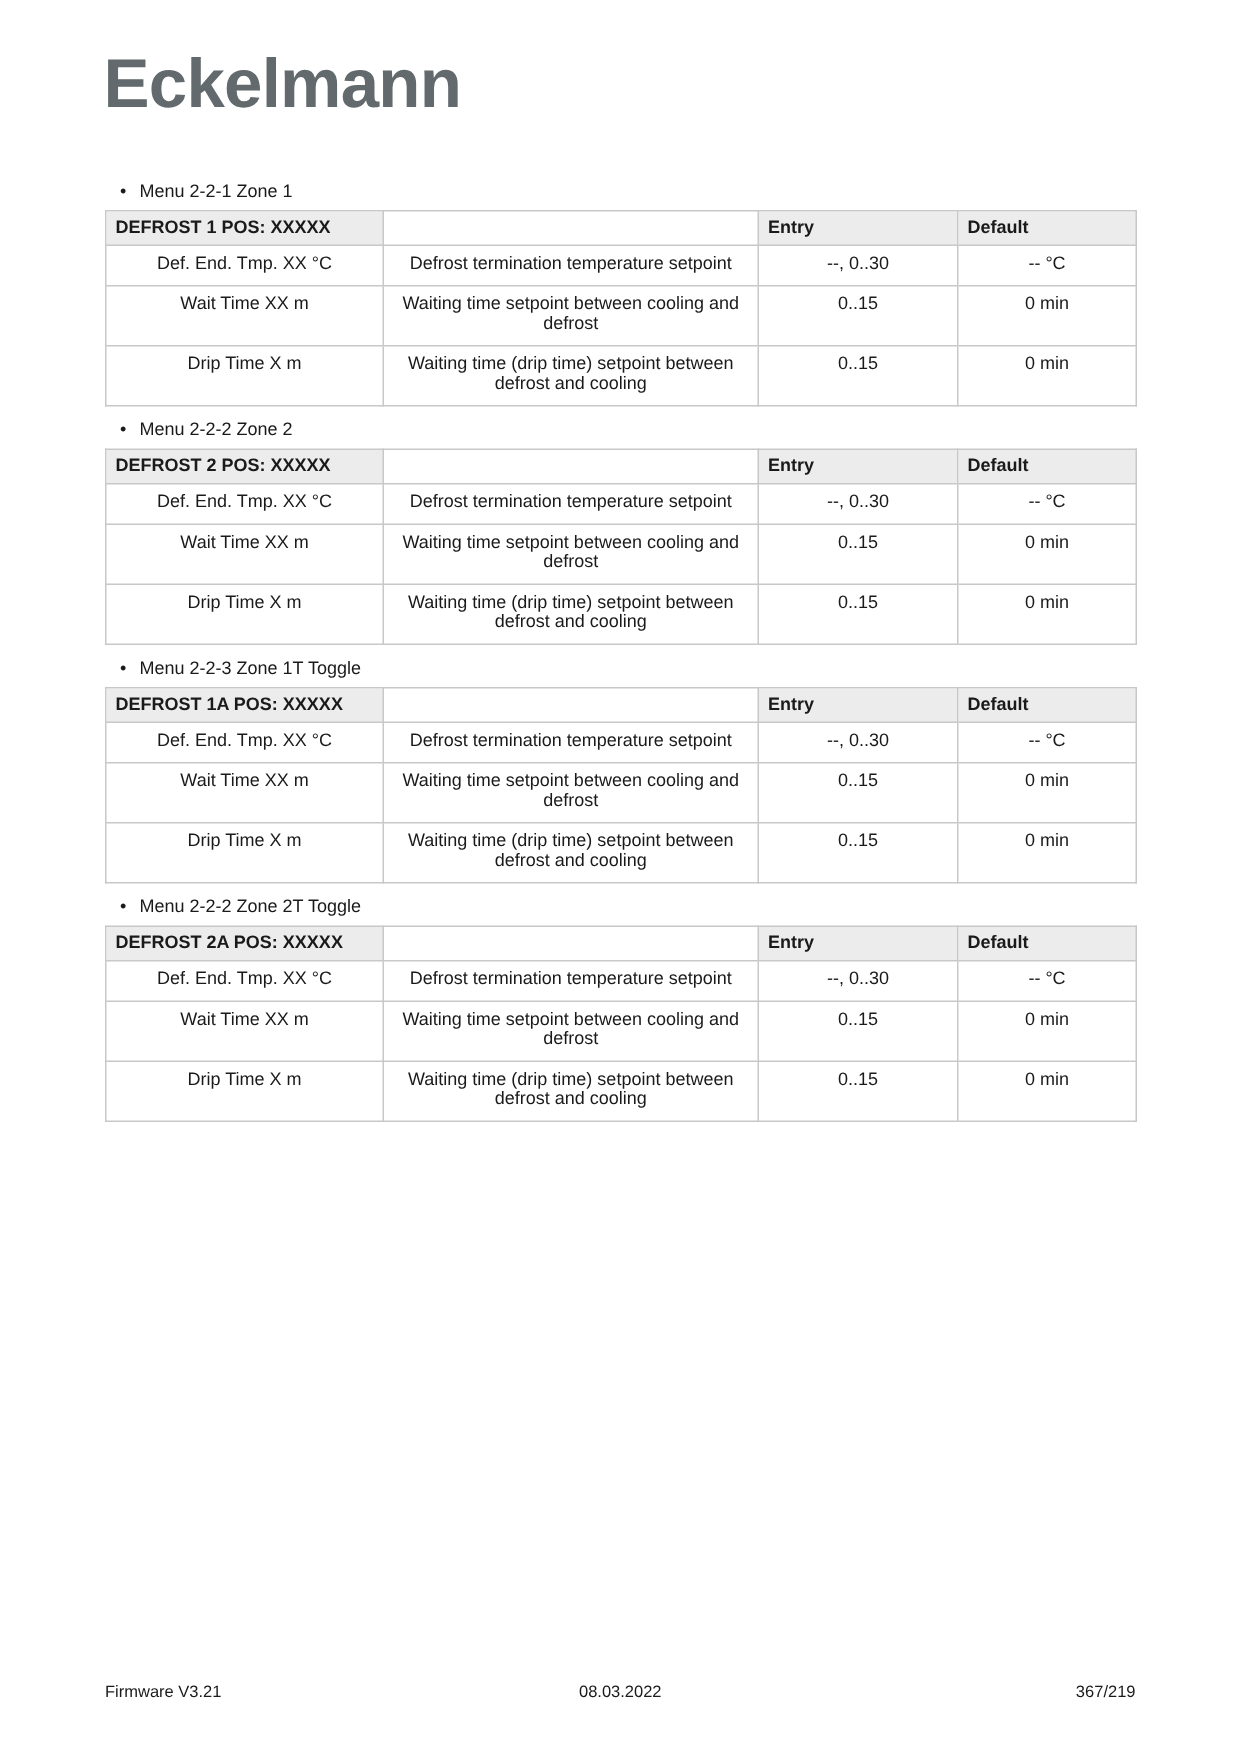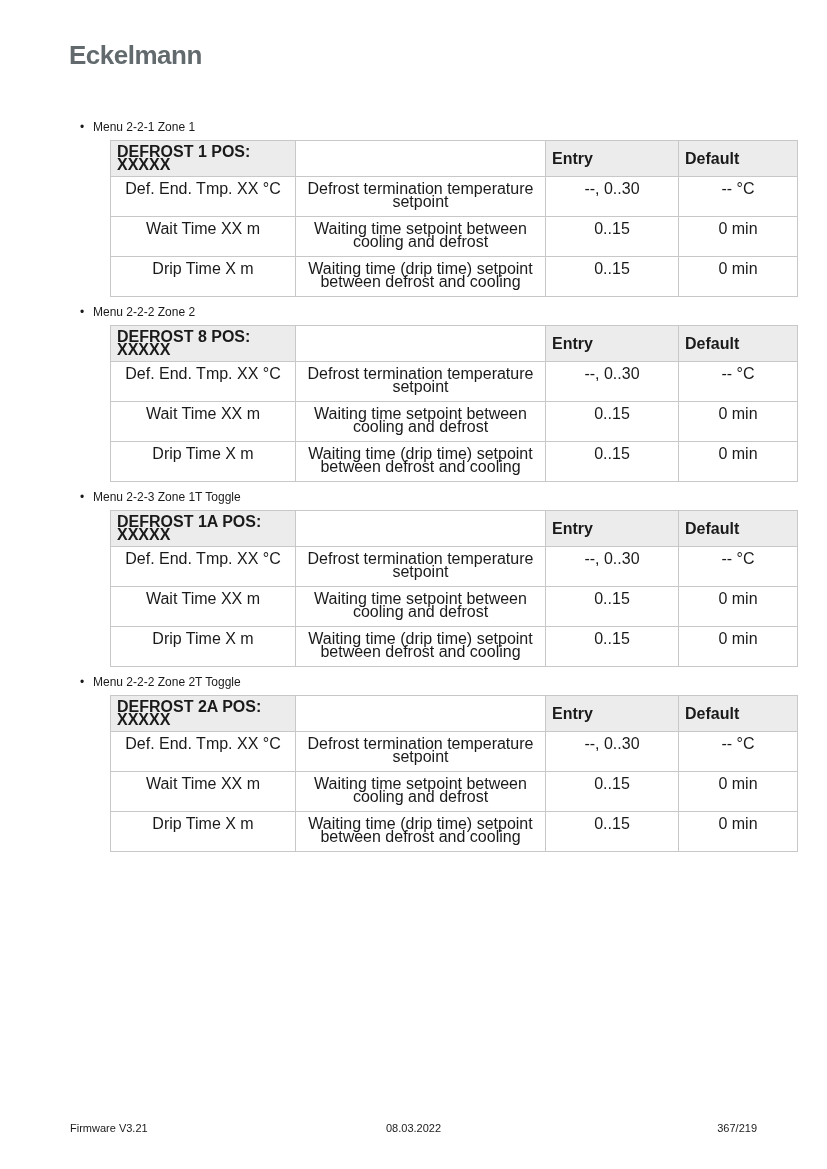--- a/index.html
+++ b/index.html
@@ -7,21 +7,21 @@
     position: relative;
     width: 827px;
     height: 1169px;
     background: #ffffff;
     font-family: "Liberation Sans", "DejaVu Sans", sans-serif;
     color: #1a1a1a;
     overflow: hidden;
   }
   .logo {
     margin: 37px 0 0 69px;
-    font-size: 26px;
+    font-size: 46px;
     line-height: 36px;
     font-weight: bold;
     letter-spacing: -0.5px;
     color: var(--logo, #626a6d);
   }
   .content {
     margin: 0 70px;
   }
   .menu-section { margin-bottom: 8px; }
   .menu-section:first-of-type .section-heading { margin-top: 47px; }
@@ -36,23 +36,22 @@
   .bullet {
     width: 13px;
     padding-left: 10px;
     font-size: 12px;
     flex: none;
   }
   .param-table {
     border-collapse: collapse;
     table-layout: fixed;
     width: 687px;
-    font-size: 16px;
+    font-size: 12px;
     line-height: 13px;
-    margin-left: 40px;
   }
   .param-table col.c1 { width: 185px; }
   .param-table col.c2 { width: 250px; }
   .param-table col.c3 { width: 133px; }
   .param-table col.c4 { width: 119px; }
   .param-table th, .param-table td {
     border: 1px solid var(--border, #c8c8c8);
     text-align: left;
     vertical-align: top;
     overflow: hidden;
@@ -139,21 +138,21 @@
     </div>
     <table class="param-table">
       <colgroup>
         <col class="c1">
               <col class="c2">
               <col class="c3">
               <col class="c4">
       </colgroup>
       <thead>
         <tr>
-                <th>DEFROST 8 POS: XXXXX</th>
+                <th>DEFROST 2 POS: XXXXX</th>
                 <th class="empty"></th>
                 <th>Entry</th>
                 <th>Default</th>
               </tr>
       </thead>
       <tbody>
               <tr>
                 <td>Def. End. Tmp. XX °C</td>
                 <td>Defrost termination temperature setpoint</td>
                 <td>--, 0..30</td>

